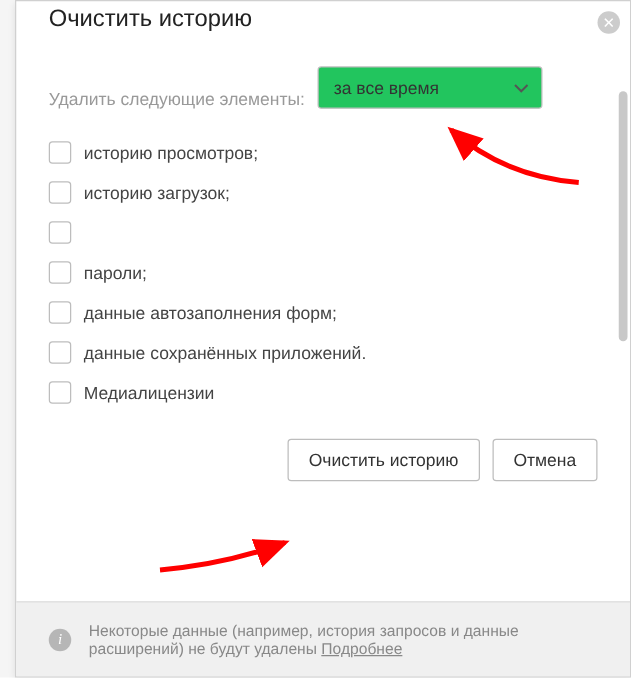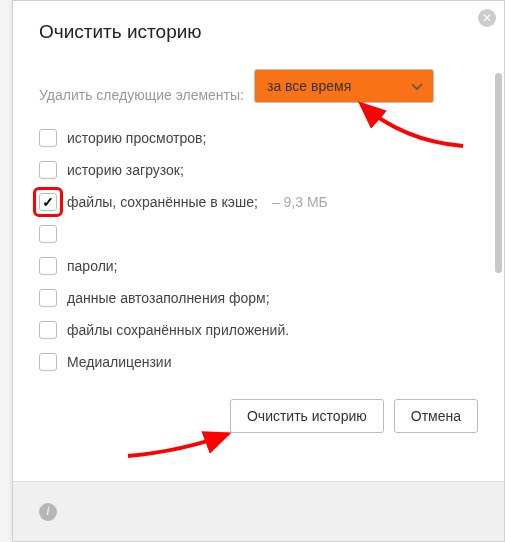--- a/index.html
+++ b/index.html
@@ -33,21 +33,21 @@
     background: #ccc;
     color: #fff;
     display: flex;
     align-items: center;
     justify-content: center;
     font-size: 12px;
     cursor: pointer;
     line-height: 1;
   }
   .content {
-    padding: 20px 26px 0 26px;
+    padding: 4px 26px 0 26px;
     height: calc(100% - 60px);
     overflow-y: auto;
     position: relative;
   }
   .title {
     font-size: 19px;
     font-weight: normal;
     color: #222;
     margin-bottom: 26px;
   }
@@ -63,21 +63,21 @@
   }
   .select {
     position: relative;
     flex: 0 0 180px;
     height: 34px;
     border: 1px solid #bdbdbd;
     border-radius: 3px;
     display: flex;
     align-items: center;
     padding: 0 30px 0 12px;
-    background: #f97316;
+    background: #22c55e;
     cursor: pointer;
     font-size: 14px;
     color: #333;
   }
   .select .chevron {
     position: absolute;
     right: 10px;
     top: 50%;
     transform: translateY(-50%);
     pointer-events: none;
@@ -208,58 +208,55 @@
 
     <div class="checklist">
       <div class="check-row">
         <div class="checkbox"></div>
         <span class="check-label">историю просмотров;</span>
       </div>
       <div class="check-row">
         <div class="checkbox"></div>
         <span class="check-label">историю загрузок;</span>
       </div>
-      <div class="check-row" style="position:relative;">
-        <div class="checkbox checked"></div>
-        <span class="check-label">файлы, сохранённые в кэше;</span>
-        <span class="check-meta">–  9,3 МБ</span>
-        <div class="highlight-box" style="left:-6px; top:-6px; width:30px; height:30px;"></div>
-      </div>
       <div class="check-row">
         <div class="checkbox"></div>
       </div>
       <div class="check-row">
         <div class="checkbox"></div>
         <span class="check-label">пароли;</span>
       </div>
       <div class="check-row">
         <div class="checkbox"></div>
         <span class="check-label">данные автозаполнения форм;</span>
       </div>
       <div class="check-row">
         <div class="checkbox"></div>
-        <span class="check-label">файлы сохранённых приложений.</span>
+        <span class="check-label">данные сохранённых приложений.</span>
       </div>
       <div class="check-row">
         <div class="checkbox"></div>
         <span class="check-label">Медиалицензии</span>
       </div>
     </div>
 
     <div class="actions">
       <button class="btn">Очистить историю</button>
       <button class="btn">Отмена</button>
     </div>
 
   </div>
 
   <div class="scrollbar"></div>
 
   <div class="footer">
     <div class="info-icon">i</div>
+    <div>
+      <span>Некоторые данные (например, история запросов и данные расширений) не будут удалены </span><span class="footer-link">Подробнее</span>
+    </div>
   </div>
 
   <svg class="arrow" style="left:330px; top:95px;" width="130" height="60">
     <defs>
         <marker id="ah1" markerWidth="8" markerHeight="8" refX="6" refY="3" orient="auto">
           <path d="M0,0 L7,3 L0,6 Z" fill="#ff0000"></path>
         </marker>
       </defs>
     <path d="M120,50 Q60,45 18,8" stroke="#ff0000" stroke-width="4" fill="none" marker-end="url(#ah1)"></path>
   </svg>

